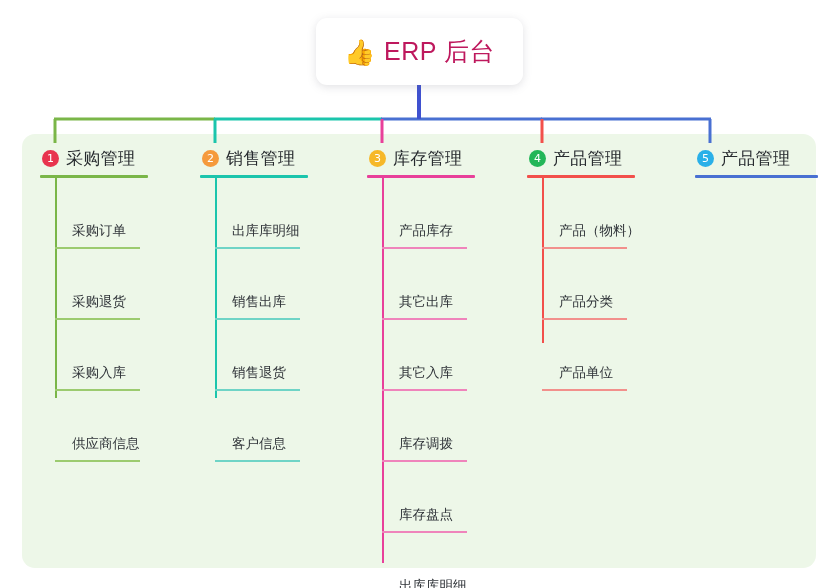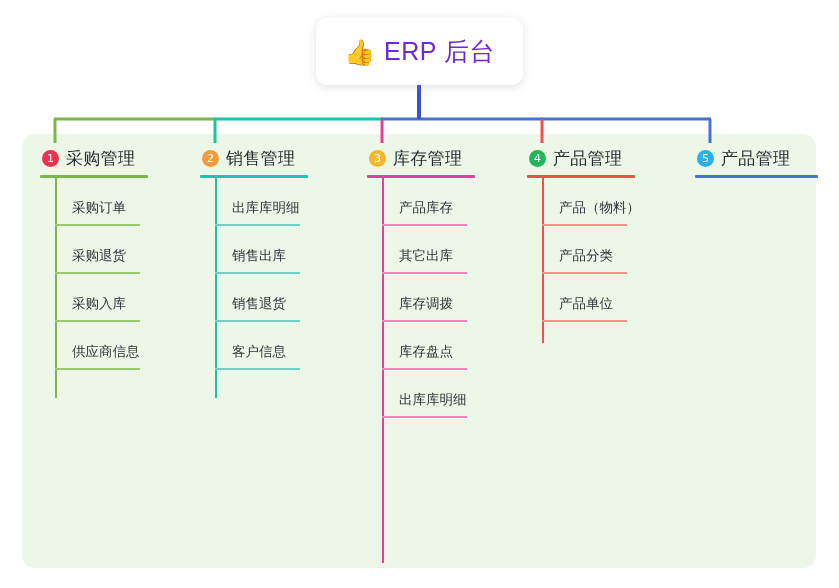--- a/index.html
+++ b/index.html
@@ -39,21 +39,21 @@
     z-index: 6;
   }
   .root-emoji {
     font-size: 25px;
     line-height: 1;
     display: inline-block;
     transform: translateY(1px);
   }
   .root-title {
     font-size: 25px;
-    color: #6d28d9;
+    color: #be185d;
     letter-spacing: 0.5px;
     white-space: nowrap;
   }
 
   
   .panel {
     position: absolute;
     left: 22px;
     top: 134px;
     width: 794px;
@@ -121,21 +121,21 @@
     margin-top: 0px;
   }
   .spine {
     position: absolute;
     left: 15px;
     top: 0;
     width: 2px;
   }
   .item {
     position: relative;
-    height: 48px;
+    height: 71px;
   }
   .item-label {
     position: absolute;
     left: 32px;
     bottom: 9px;
     font-size: 13.5px;
     color: #2f3338;
     white-space: nowrap;
   }
   .item-rule {
@@ -234,20 +234,24 @@
           <div class="spine" style="background: rgb(232, 64, 154); height: 385px;"></div>
           <div class="item">
             <span class="item-label">产品库存</span>
             <div class="item-rule" style="background: rgb(239, 132, 187);"></div>
           </div>
           <div class="item">
             <span class="item-label">其它出库</span>
             <div class="item-rule" style="background: rgb(239, 132, 187);"></div>
           </div>
           <div class="item">
+            <span class="item-label">其它入库</span>
+            <div class="item-rule" style="background: rgb(239, 132, 187);"></div>
+          </div>
+          <div class="item">
             <span class="item-label">库存调拨</span>
             <div class="item-rule" style="background: rgb(239, 132, 187);"></div>
           </div>
           <div class="item">
             <span class="item-label">库存盘点</span>
             <div class="item-rule" style="background: rgb(239, 132, 187);"></div>
           </div>
           <div class="item">
             <span class="item-label">出库库明细</span>
             <div class="item-rule" style="background: rgb(239, 132, 187);"></div>

